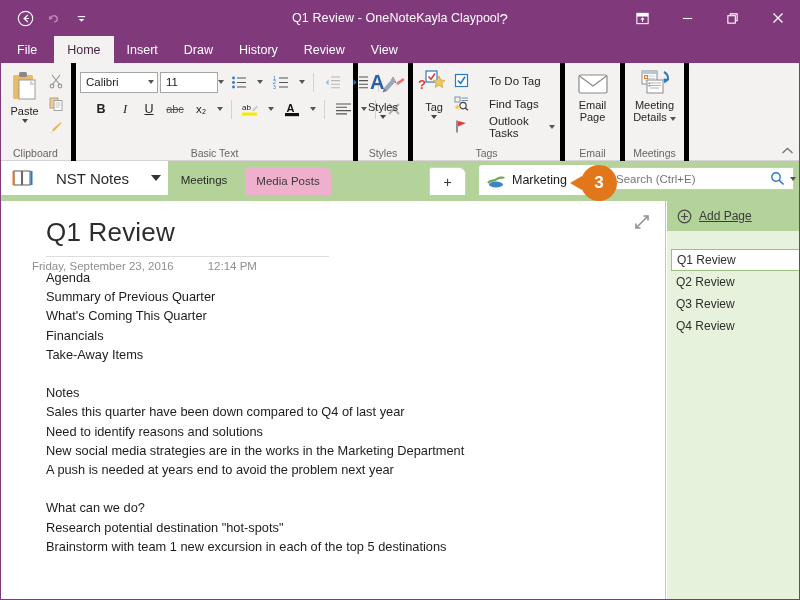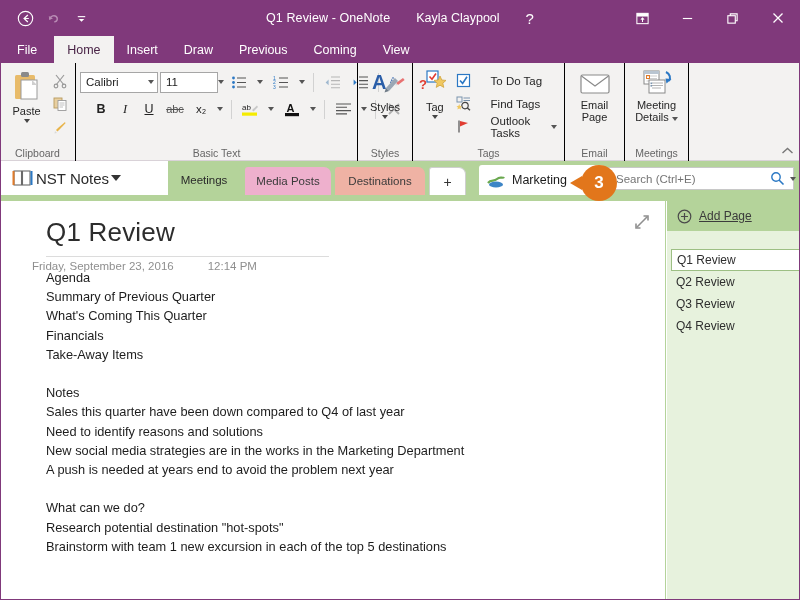--- a/index.html
+++ b/index.html
@@ -24,21 +24,20 @@
   .qat { display: flex; align-items: center; gap: 2px; padding-left: 12px; }
   .qat-btn {
     width: 26px; height: 24px;
     display: flex; align-items: center; justify-content: center;
     color: #ffffff;
   }
   .qat-btn.dim { color: #b88bb4; }
   .tb-title {
     position: absolute; left: 0; right: 0; top: 0; height: 36px;
     display: flex; align-items: center; justify-content: center;
-    gap: 26px;
     pointer-events: none;
   }
   .tb-title-text {
     color: #fff; font-size: 12.5px; letter-spacing: .1px;
   }
   .tb-user { color: #fff; font-size: 12.5px; }
   .tb-help {
     color: #fff; font-size: 15px; pointer-events: auto;
   }
   .wincontrols {
@@ -73,21 +72,21 @@
   .ribbon {
     position: absolute; left: 0; top: 63px; width: 800px; height: 98px;
     background: #f3f2f1;
     border-bottom: 1px solid #d9d2d8;
     display: flex;
   }
   .rgroup {
     position: relative;
     height: 98px;
     display: flex; flex-direction: column;
-    border-right: 1px solid #000000;
+    border-right: 5px solid #000000;
     padding: 3px 4px 0 4px;
   }
   .rgroup:last-child { border-right: none; }
   .rgroup-body { flex: 1; display: flex; align-items: flex-start; }
   .rgroup-label {
     height: 15px; text-align: center;
     font-size: 10.5px; color: #666; line-height: 15px;
   }
   .bigbtn {
     width: 46px;
@@ -145,21 +144,21 @@
   }
 
   
   .navbar {
     position: absolute; left: 0; top: 161px; width: 800px; height: 40px;
     background: #b4d39a;
   }
   .nb-white {
     position: absolute; left: 0; top: 0; width: 168px; height: 34px;
     background: #fff;
-    display: flex; align-items: center; gap: 2px; padding-left: 12px;
+    display: flex; align-items: center; gap: 22px; padding-left: 12px;
   }
   .nb-name { font-size: 15px; color: #2b2b2b; }
   .nb-caret {
     width: 0; height: 0;
     border-left: 5px solid transparent;
     border-right: 5px solid transparent;
     border-top: 6px solid #333;
   }
   .sectab {
     position: absolute; top: 6px; height: 28px;
@@ -338,22 +337,22 @@
           </svg>
       </div>
     </div>
   </div>
 
   <div class="ribbon-tabs">
     <div class="rtab file">File</div>
     <div class="rtab active">Home</div>
     <div class="rtab">Insert</div>
     <div class="rtab">Draw</div>
-    <div class="rtab">Previous</div>
-    <div class="rtab">Coming</div>
+    <div class="rtab">History</div>
+    <div class="rtab">Review</div>
     <div class="rtab">View</div>
   </div>
 
   <div class="ribbon">
 
     <div class="rgroup" style="width:76px">
       <div class="rgroup-body">
         <div class="bigbtn">
           <span class="ico">
             <svg width="34" height="34" viewBox="0 0 34 34">
@@ -662,23 +661,20 @@
       <span class="nb-name">NST Notes</span>
       <span class="nb-caret"></span>
     </div>
 
     <div class="sectab active" style="left:168px; width:72px; background:#b4d39a">
       <span>Meetings</span>
     </div>
     <div class="sectab" style="left:245px; width:86px; background:#eeb0cd">
       <span>Media Posts</span>
     </div>
-    <div class="sectab" style="left:335px; width:90px; background:#efb2a4">
-      <span>Destinations</span>
-    </div>
     <div class="sectab addtab" style="left:429px; width:37px;">
       <span>+</span>
     </div>
 
     <div class="newsec" style="left:479px;">
       <span class="ico">
         <svg width="18" height="15" viewBox="0 0 18 15">
             <path d="M1 10 C4 6 7 9 10 6 C13 3 16 6 17 4" fill="none" stroke="#6aa84f" stroke-width="2.2"></path>
             <ellipse cx="9" cy="11.5" rx="7" ry="3" fill="#3d85c6"></ellipse>
           </svg>

